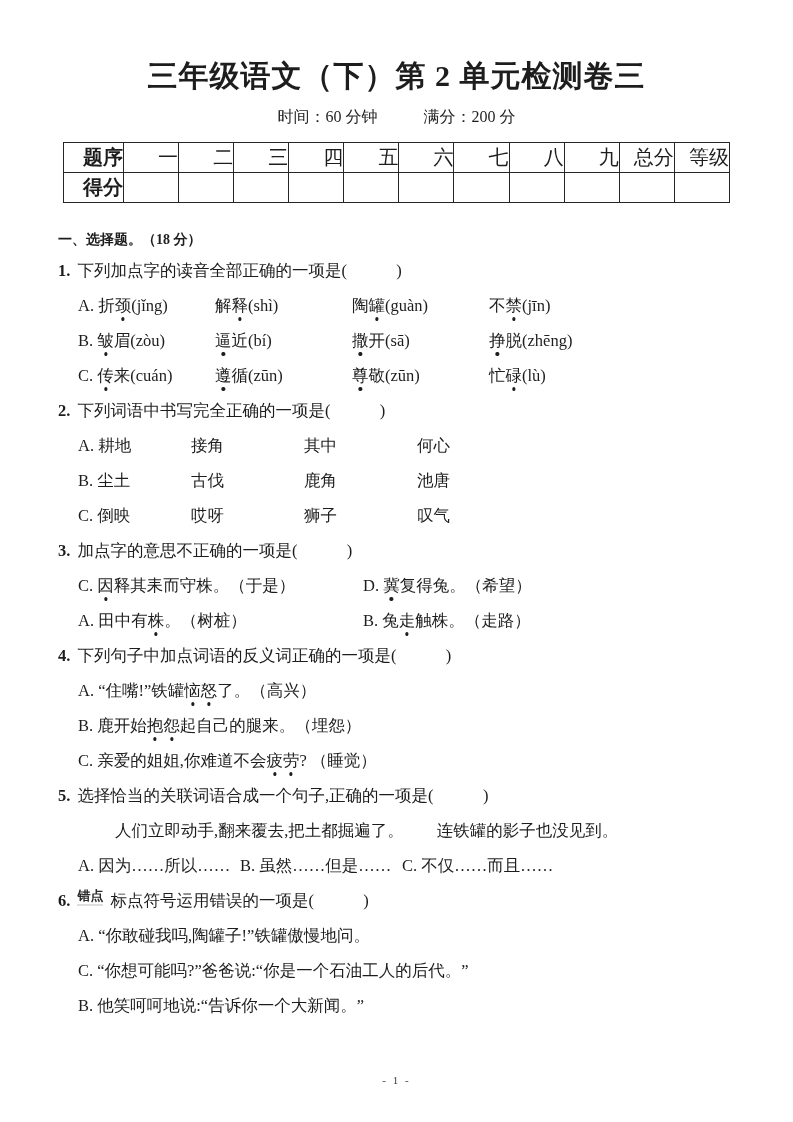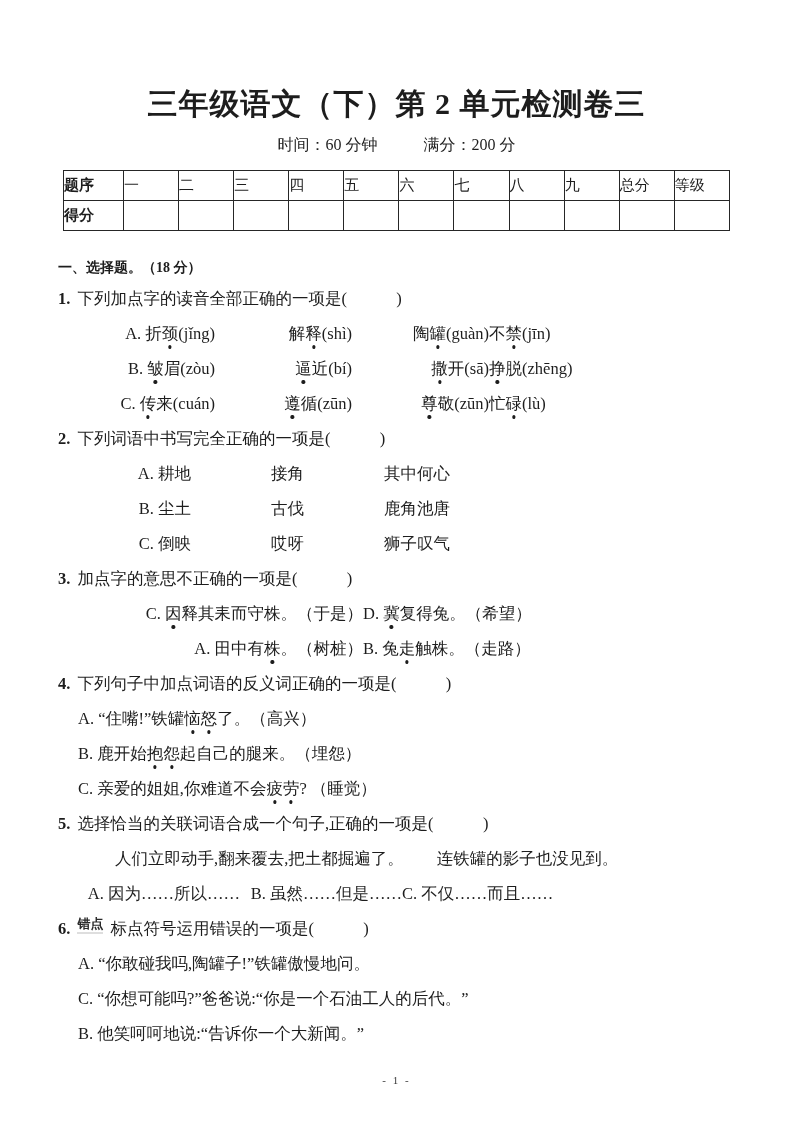--- a/index.html
+++ b/index.html
@@ -2,32 +2,32 @@
 <html><head>
 <meta charset="utf-8">
 <style>
   html,body{margin:0;padding:0;background:#ffffff;}
   .paper{
     width:793px;height:1122px;box-sizing:border-box;
     background:#ffffff;color:#1d1d1d;position:relative;overflow:hidden;
     padding:0 58px;
     font-family:"Liberation Serif","DejaVu Serif",serif;
   }
-  .title{margin:0;padding-top:84px;text-align:center;font-size:30px;font-weight:700;letter-spacing:1px;}
+  .title{margin:0;padding-top:56px;text-align:center;font-size:30px;font-weight:700;letter-spacing:1px;}
   .subtitle{margin-top:10px;text-align:center;font-size:16px;display:flex;justify-content:center;gap:46px;}
   table.score-table{border-collapse:collapse;margin:14px auto 0;width:667px;table-layout:fixed;}
-  table.score-table td{border:1.6px solid #262626;height:29px;text-align:left;font-size:15px;padding:0;overflow:hidden;}
+  table.score-table td{border:1.6px solid #262626;height:29px;text-align:right;font-size:20px;padding:0;overflow:hidden;}
   table.score-table td.label{font-weight:700;}
   col.label-col{width:60px;}
   .section-heading{margin-top:24px;height:26px;font-size:14px;font-weight:700;display:flex;align-items:center;}
   .line{height:35px;display:flex;align-items:center;font-size:16.5px;white-space:nowrap;}
   .qnum{font-weight:700;margin-right:7px;}
   .indent{padding-left:20px;}
   .sentence-indent{padding-left:57px;}
-  .cell{display:inline-block;text-align:right;}
+  .cell{display:inline-block;}
   .cells4 .cell{width:113px;}
   .cells4.wide .cell{width:137px;}
   .cells2 .cell:first-child{width:285px;}
   .cells3 .cell{width:162px;}
   .line .cell:last-child{width:auto;}
   .dot{position:relative;display:inline-block;}
   .dot::after{
     content:"";position:absolute;left:50%;transform:translateX(-50%);
     bottom:-4px;width:3.3px;height:3.3px;border-radius:50%;background:#1d1d1d;
   }

